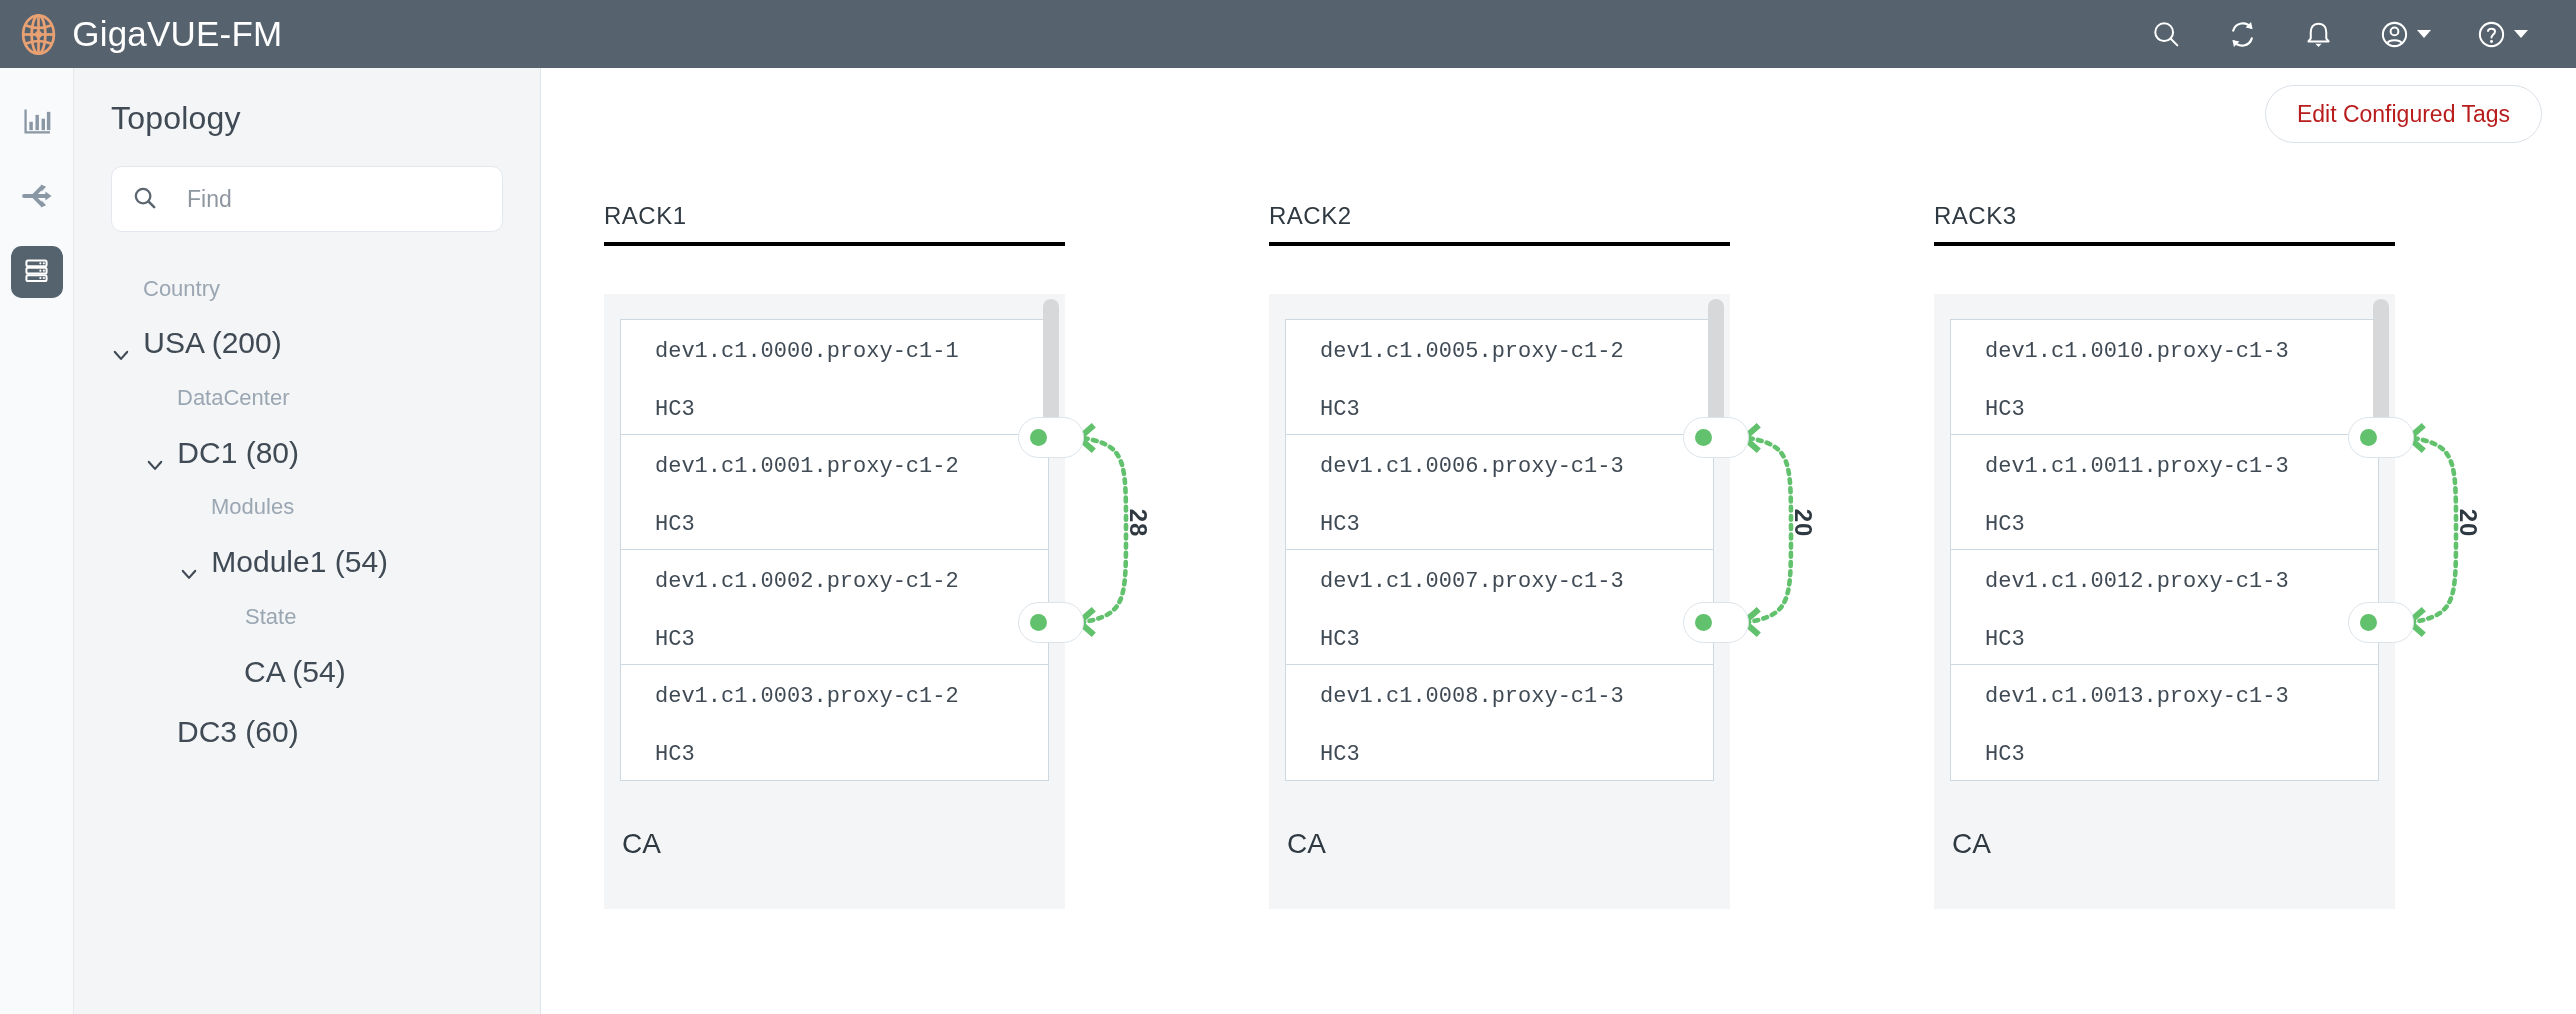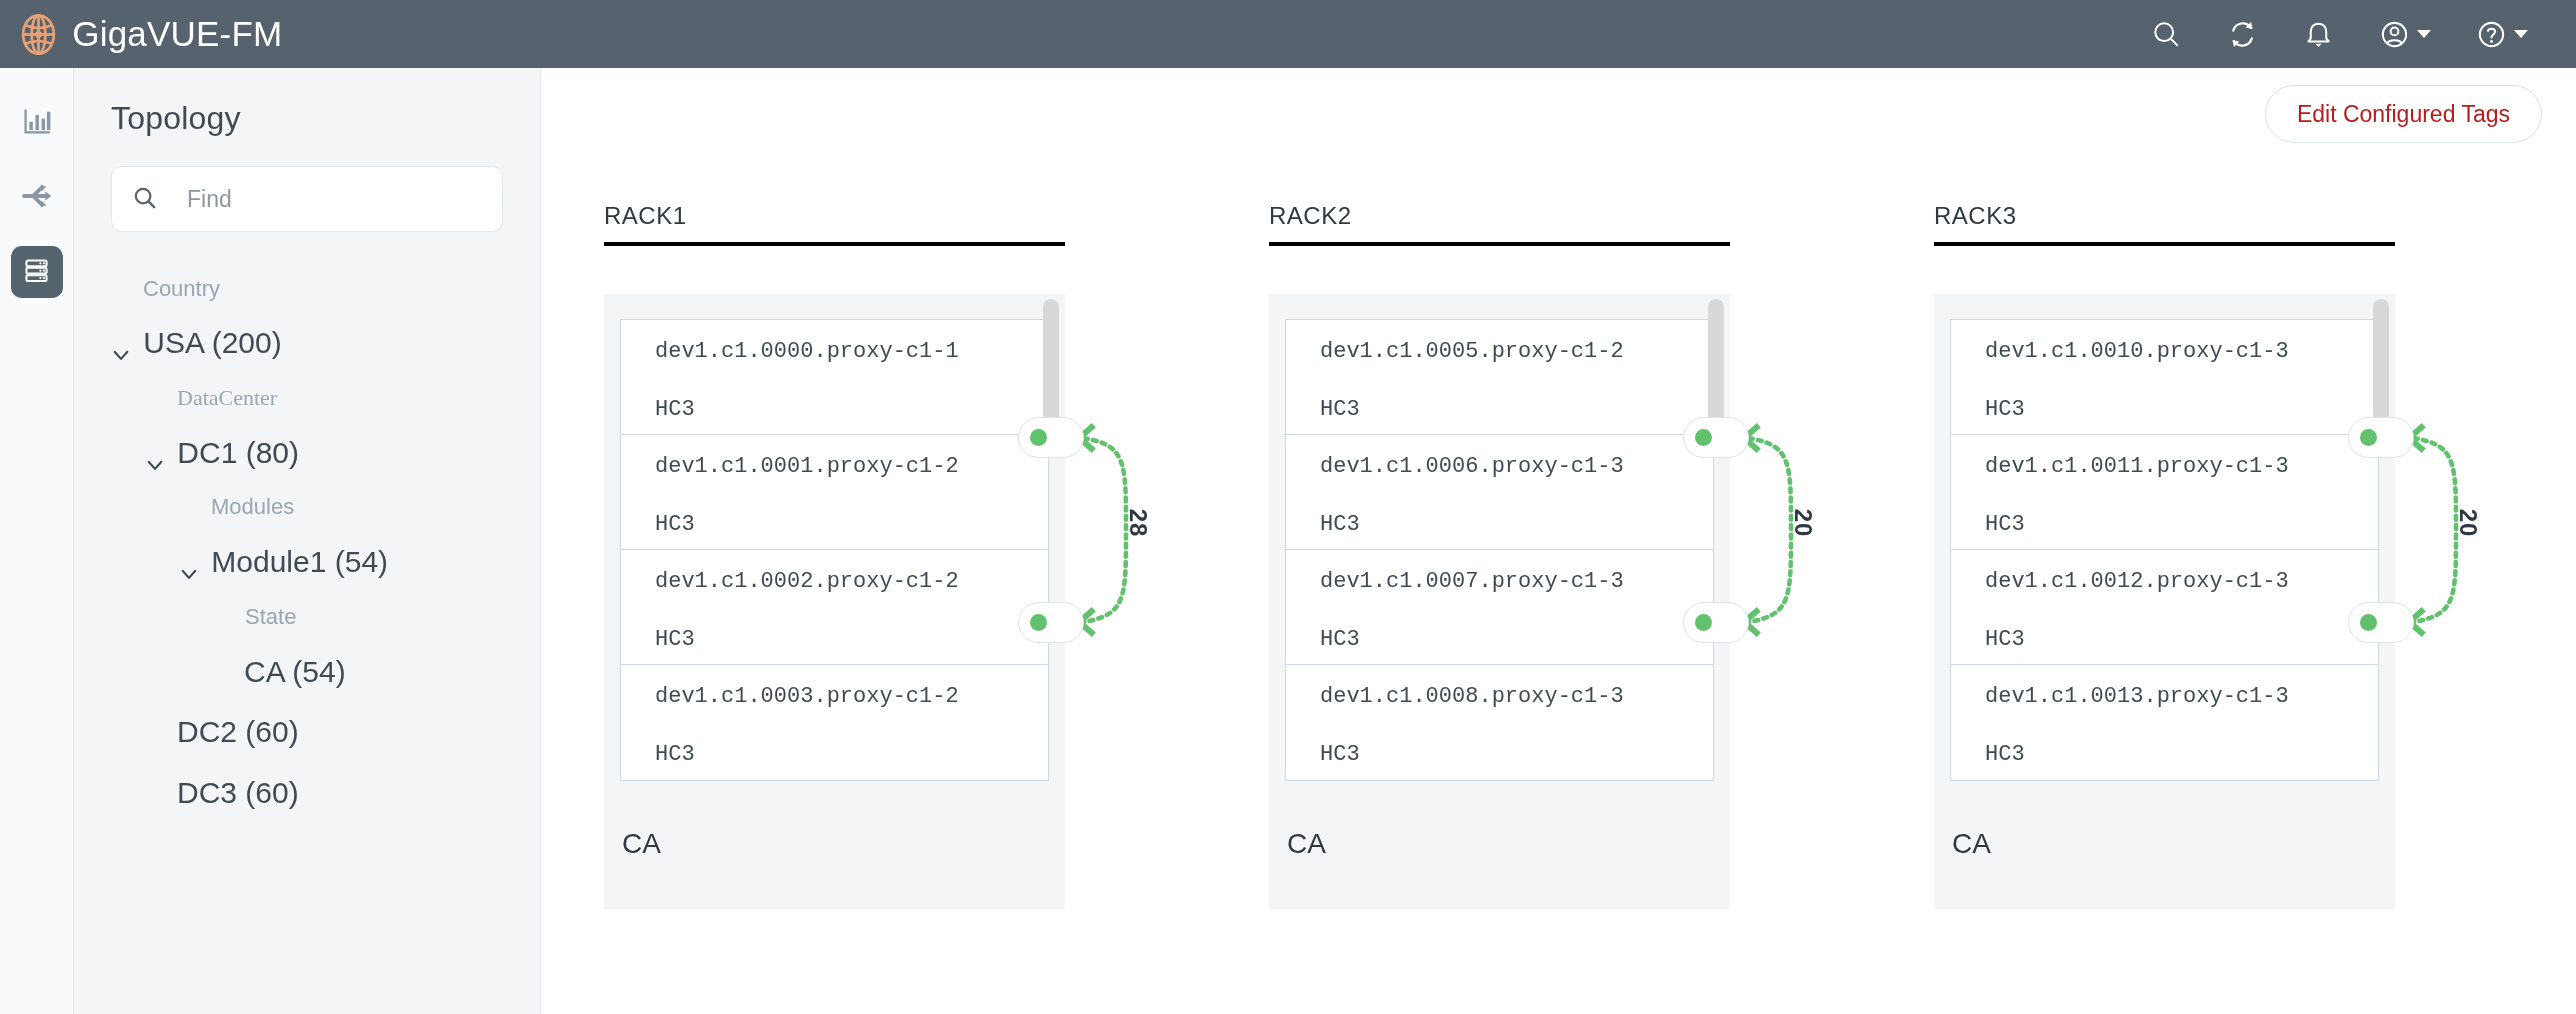--- a/index.html
+++ b/index.html
@@ -281,42 +281,38 @@
   </div>
 
   <div class="tree" id="tree">
       <div class="tree-group" style="padding-left: 32px;">Country</div>
       <div class="tree-node" style="padding-left: 0px;">
         <span class="chev"><svg viewBox="0 0 26 26" width="20" height="20">
             <polyline points="5,9 13,18 21,9" fill="none" stroke="#3f4a54" stroke-width="2.8" stroke-linecap="round" stroke-linejoin="round"></polyline>
           </svg></span>
         <span>USA (200)</span>
       </div>
-      <div class="tree-group" style="padding-left: 66px; font-family: Liberation Serif, serif;">DataCenter</div>
+      <div class="tree-group" style="padding-left: 66px;">DataCenter</div>
       <div class="tree-node" style="padding-left: 34px;">
         <span class="chev"><svg viewBox="0 0 26 26" width="20" height="20">
             <polyline points="5,9 13,18 21,9" fill="none" stroke="#3f4a54" stroke-width="2.8" stroke-linecap="round" stroke-linejoin="round"></polyline>
           </svg></span>
         <span>DC1 (80)</span>
       </div>
       <div class="tree-group" style="padding-left: 100px;">Modules</div>
       <div class="tree-node" style="padding-left: 68px;">
         <span class="chev"><svg viewBox="0 0 26 26" width="20" height="20">
             <polyline points="5,9 13,18 21,9" fill="none" stroke="#3f4a54" stroke-width="2.8" stroke-linecap="round" stroke-linejoin="round"></polyline>
           </svg></span>
         <span>Module1 (54)</span>
       </div>
       <div class="tree-group" style="padding-left: 134px;">State</div>
       <div class="tree-node" style="padding-left: 101px;">
         <span class="chev-spacer"></span>
         <span>CA (54)</span>
-      </div>
-      <div class="tree-node" style="padding-left: 34px;">
-        <span class="chev-spacer"></span>
-        <span>DC2 (60)</span>
       </div>
       <div class="tree-node" style="padding-left: 34px;">
         <span class="chev-spacer"></span>
         <span>DC3 (60)</span>
       </div>
     </div>
 </div>
 
 <div class="canvas">
   <button class="edit-tags-btn">Edit Configured Tags</button>

